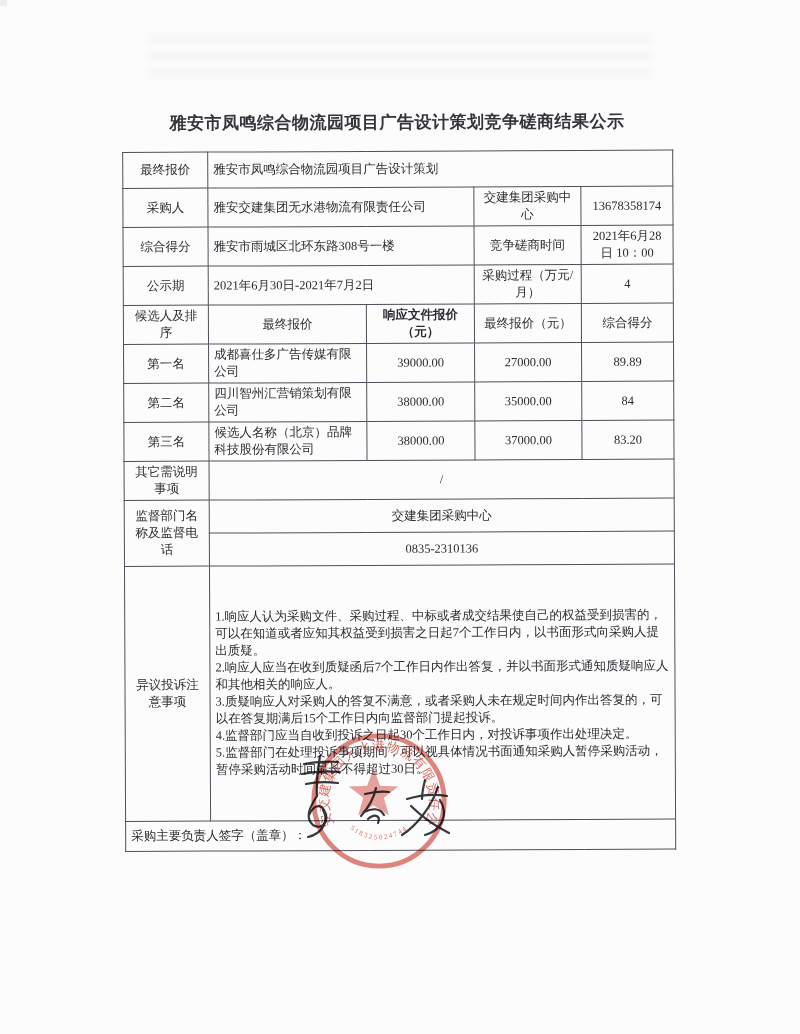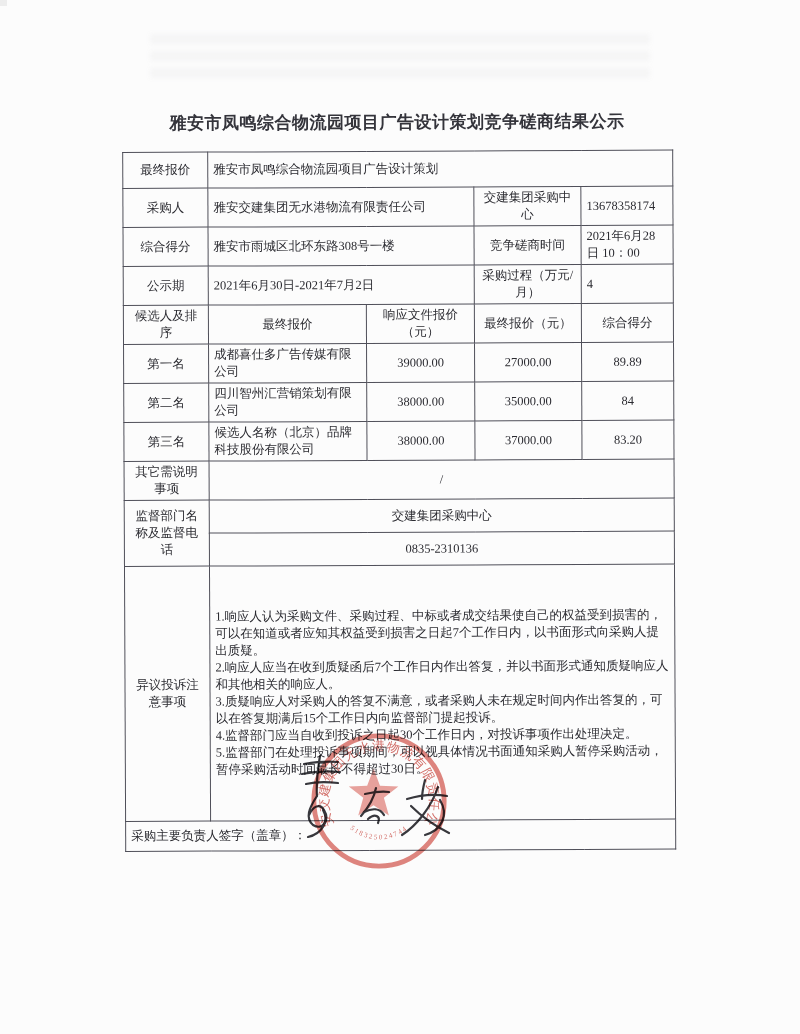--- a/index.html
+++ b/index.html
@@ -21,23 +21,23 @@
   }
   table.doc{border-collapse:collapse;width:550px;table-layout:fixed;}
   table.doc td,table.doc th{
     border:1.5px solid #50505a;font-size:12.5px;font-weight:normal;
     vertical-align:middle;padding:2px 5px;line-height:17px;color:#2b2b31;
     overflow:hidden;
   }
   td.lbl{text-align:center;padding:2px 3px;}
   td.val{text-align:left;padding-left:8px;}
   td.ctr{text-align:center;}
-  td.val2{padding:2px 3px;font-size:12px;}
+  td.val2{text-align:center;padding:2px 3px;font-size:12px;}
   th.hd{text-align:center;}
-  .hd-inner{display:inline-block;width:82px;}
+  .hd-inner{display:inline-block;width:82px;font-weight:bold;}
   td.obj{padding:4px 14px 4px 8px;}
   td.obj p{margin:0;text-align:left;font-size:12.5px;line-height:17px;}
   td.sig{padding-left:6px;text-align:left;font-size:12.5px;}
   tr.r1{height:36px;} tr.r2{height:37px;} tr.r3{height:37px;} tr.r4{height:38px;}
   tr.r5{height:28px;} tr.r6{height:37px;} tr.r7{height:35px;} tr.r8{height:33px;}
   tr.r9{height:32px;} tr.r10{height:33px;} tr.r11{height:33px;}
   tr.r12{height:255px;} tr.r13{height:30px;}
   .seal-svg{position:absolute;left:303px;top:725px;width:152px;height:152px;
     mix-blend-mode:multiply;filter:blur(0.4px);pointer-events:none;}
   .sign-svg{position:absolute;left:290px;top:750px;width:172px;height:92px;

